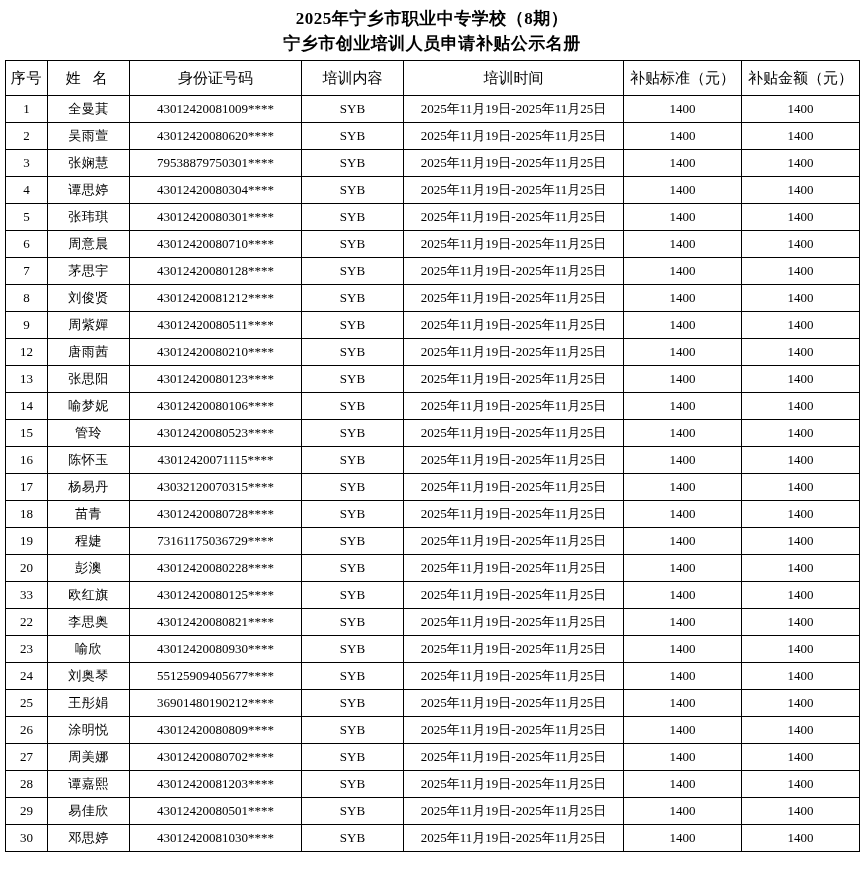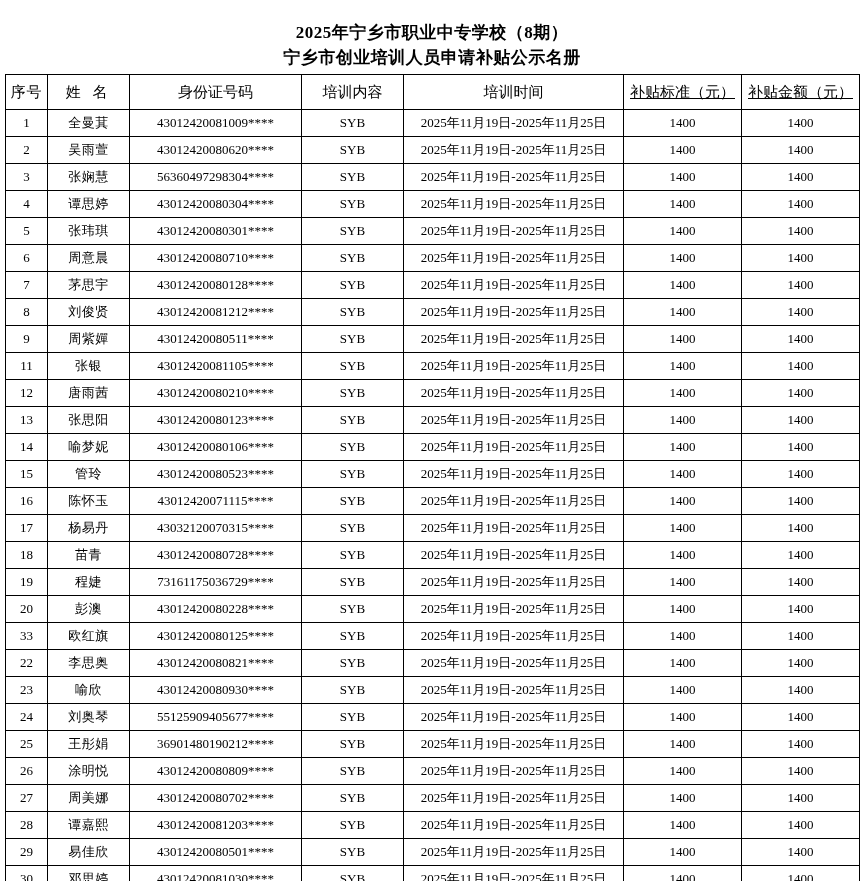--- a/index.html
+++ b/index.html
@@ -14,21 +14,21 @@
     color: #000000;
     overflow: hidden;
   }
   .page {
     width: 864px;
     box-sizing: border-box;
     padding: 0;
   }
   .title-block {
     text-align: center;
-    padding-top: 20px;
+    padding-top: 6px;
     padding-bottom: 4px;
   }
   .title-line {
     font-size: 17px;
     font-weight: bold;
     letter-spacing: 0.5px;
     line-height: 25px;
     white-space: nowrap;
   }
   table.roster {
@@ -62,21 +62,21 @@
   col.c-time { width: 220px; }
   col.c-standard { width: 118px; }
   col.c-amount { width: 118px; }
 
   td.idx { font-size: 13px; }
   td.name { font-size: 13.5px; letter-spacing: 0.5px; }
   td.idnum { font-size: 13px; font-family: "Liberation Serif", "DejaVu Serif", serif; letter-spacing: 0; }
   td.content { font-size: 13px; }
   td.time { font-size: 12.5px; }
   td.num { text-align: right; padding-right: 22px; font-size: 13px; }
-  th.num { text-align: center; text-decoration: underline; }
+  th.num { text-align: center; }
   th.name-head { letter-spacing: 4px; }
   th.idx-head { letter-spacing: 1px; }
 </style>
 </head>
 <body>
 
 <div class="page">
 
   <div class="title-block">
     <div class="title-line">2025年宁乡市职业中专学校（8期）</div>
@@ -119,21 +119,21 @@
           <td class="name">吴雨萱</td>
           <td class="idnum">43012420080620****</td>
           <td class="content">SYB</td>
           <td class="time">2025年11月19日-2025年11月25日</td>
           <td class="num">1400</td>
           <td class="num">1400</td>
         </tr>
         <tr>
           <td class="idx">3</td>
           <td class="name">张娴慧</td>
-          <td class="idnum">56360497298304****</td>
+          <td class="idnum">79538879750301****</td>
           <td class="content">SYB</td>
           <td class="time">2025年11月19日-2025年11月25日</td>
           <td class="num">1400</td>
           <td class="num">1400</td>
         </tr>
         <tr>
           <td class="idx">4</td>
           <td class="name">谭思婷</td>
           <td class="idnum">43012420080304****</td>
           <td class="content">SYB</td>
@@ -180,29 +180,20 @@
         <tr>
           <td class="idx">9</td>
           <td class="name">周紫嬋</td>
           <td class="idnum">43012420080511****</td>
           <td class="content">SYB</td>
           <td class="time">2025年11月19日-2025年11月25日</td>
           <td class="num">1400</td>
           <td class="num">1400</td>
         </tr>
         <tr>
-          <td class="idx">11</td>
-          <td class="name">张银</td>
-          <td class="idnum">43012420081105****</td>
-          <td class="content">SYB</td>
-          <td class="time">2025年11月19日-2025年11月25日</td>
-          <td class="num">1400</td>
-          <td class="num">1400</td>
-        </tr>
-        <tr>
           <td class="idx">12</td>
           <td class="name">唐雨茜</td>
           <td class="idnum">43012420080210****</td>
           <td class="content">SYB</td>
           <td class="time">2025年11月19日-2025年11月25日</td>
           <td class="num">1400</td>
           <td class="num">1400</td>
         </tr>
         <tr>
           <td class="idx">13</td>

